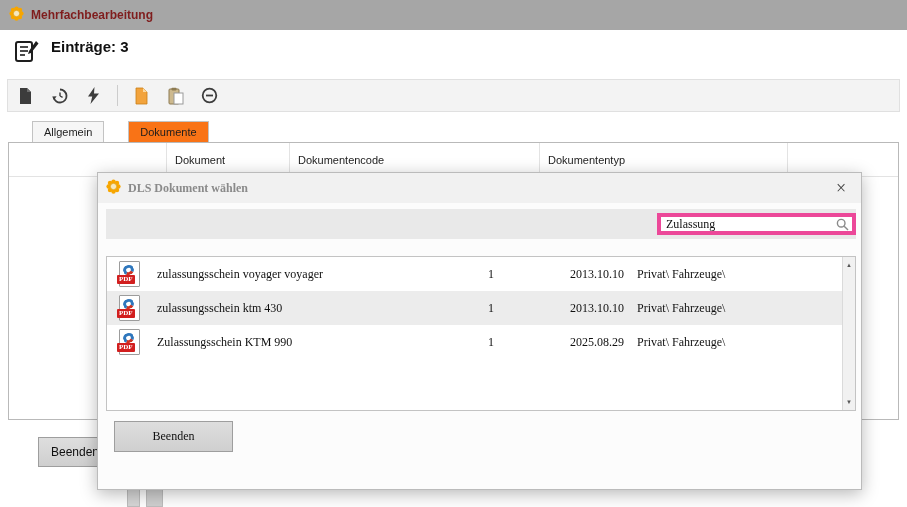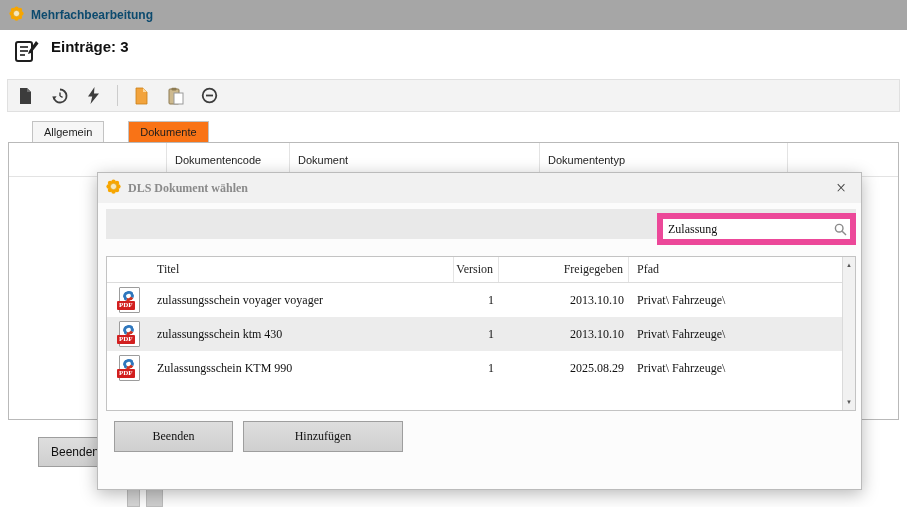--- a/index.html
+++ b/index.html
@@ -3,21 +3,21 @@
 <meta charset="utf-8">
 <style>
   * { margin:0; padding:0; box-sizing:border-box; }
   html,body { background:#ffffff; }
   body { font-family:"Liberation Sans", sans-serif; }
   .screen { position:relative; width:907px; height:507px; background:#ffffff; overflow:hidden; }
 
   
   .titlebar { position:absolute; top:0; left:0; width:907px; height:30px; background:#a6a6a6;
               display:flex; align-items:center; padding-left:9px; gap:7px; }
-  .titlebar-text { font-size:12px; font-weight:bold; color:#0c4a6e; }
+  .titlebar-text { font-size:12px; font-weight:bold; color:#7f1d1d; }
 
   
   .entries { position:absolute; top:38px; left:13px; display:flex; align-items:flex-start; gap:12px; }
   .entries-label { font-size:15px; font-weight:bold; color:#101010; }
 
   
   .toolbar { position:absolute; top:79px; left:7px; width:893px; height:33px; background:#f3f3f3;
              border:1px solid #e0e0e0; display:flex; align-items:center; padding-left:5px; gap:9px; }
   .tbtn { width:25px; height:25px; display:flex; align-items:center; justify-content:center; cursor:pointer; }
   .tsep { width:1px; height:21px; background:#cccccc; margin:0 2px; }
@@ -48,22 +48,22 @@
   
   .dialog { position:absolute; top:172px; left:97px; width:765px; height:318px; background:#fcfcfc;
             border:1px solid #bbbbbb; box-shadow:0 4px 16px rgba(0,0,0,0.28); z-index:10;font-family:Liberation Serif, serif; }
   .dlg-titlebar { position:absolute; top:0; left:0; right:0; height:30px; background:#f1f1f1;
                   display:flex; align-items:center; padding-left:8px; gap:7px; }
   .dlg-title { font-size:12px; font-weight:bold; color:#8a8a8a; }
   .dlg-close { position:absolute; right:8px; top:3px; width:24px; height:24px; display:flex;
                align-items:center; justify-content:center; font-size:18px; color:#3f3f3f; cursor:pointer; }
 
   .dlg-toolbar { position:absolute; top:36px; left:8px; width:750px; height:30px; background:#e9e9e9; }
-  .dlg-search { position:absolute; top:4px; right:0; width:199px; height:32px; background:#ffffff;
-                border:6px solid #ec4899; display:flex; align-items:center;gap:8px; }
+  .dlg-search { position:absolute; top:4px; right:0; width:199px; height:22px; background:#ffffff;
+                border:4px solid #ec4899; display:flex; align-items:center;gap:8px; }
   .dlg-search input { flex:1; min-width:0; border:none; outline:none; font-size:12px; padding:0 5px;
                       font-family:inherit; background:transparent; color:#101010; }
   .dlg-search .mag { width:20px; display:flex; align-items:center; justify-content:center; cursor:pointer; }
 
   .dlg-table { position:absolute; top:83px; left:8px; width:750px; height:155px; background:#ffffff;
                border:1px solid #c3c3c3; }
   .dlg-grid-header { display:grid; grid-template-columns:45px 302px 45px 130px 1fr; height:26px;
                      border-bottom:1px solid #dcdcdc; margin-right:13px; }
   .dh-cell { display:flex; align-items:center; font-size:12px; color:#1d1d1d; }
   .dh-titel { padding-left:5px; border-right:1px solid #e4e4e4; cursor:pointer; }
@@ -179,22 +179,22 @@
   </div>
 
   <div class="tabbar">
     <div class="tab">Allgemein</div>
     <div class="tab active">Dokumente</div>
   </div>
 
   <div class="main-table">
     <div class="mt-header">
       <div class="mt-cell"></div>
+      <div class="mt-cell">Dokument</div>
       <div class="mt-cell">Dokumentencode</div>
-      <div class="mt-cell">Dokument</div>
       <div class="mt-cell">Dokumententyp</div>
       <div class="mt-cell"></div>
     </div>
   </div>
 
   <button class="bg-beenden">Beenden</button>
   <div class="stub-a"></div>
   <div class="stub-b"></div>
 
   <div class="dialog">
@@ -225,27 +225,20 @@
         <span class="mag">
           <svg width="13" height="13" viewBox="0 0 13 13">
             <circle cx="5.2" cy="5.2" r="3.8" fill="none" stroke="#8a8a8a" stroke-width="1.4"></circle>
             <line x1="8.2" y1="8.2" x2="12" y2="12" stroke="#8a8a8a" stroke-width="1.4"></line>
           </svg>
         </span>
       </div>
     </div>
 
     <div class="dlg-table">
-      <div class="dlg-grid-header">
-        <div class="dh-cell"></div>
-        <div class="dh-cell dh-titel">Titel</div>
-        <div class="dh-cell dh-version">Version</div>
-        <div class="dh-cell dh-frei">Freigegeben</div>
-        <div class="dh-cell dh-pfad">Pfad</div>
-      </div>
 
       <div class="dlg-row">
         <div class="dr-iconcell">
           <span class="pdf-icon">
               <span class="pdf-swirl"></span>
               <span class="pdf-badge">PDF</span>
             </span>
         </div>
         <div class="dr-titel">zulassungsschein voyager voyager</div>
         <div class="dr-num">1</div>
@@ -280,18 +273,17 @@
       </div>
 
       <div class="dlg-scroll">
         <span class="scroll-arrow up">▲</span>
         <span class="scroll-arrow down">▼</span>
       </div>
     </div>
 
     <div class="dlg-buttons">
       <button class="dlg-btn beenden">Beenden</button>
-      <button class="dlg-btn hinzufuegen">Hinzufügen</button>
     </div>
 
   </div>
 
 </div>
 
 </body></html>

